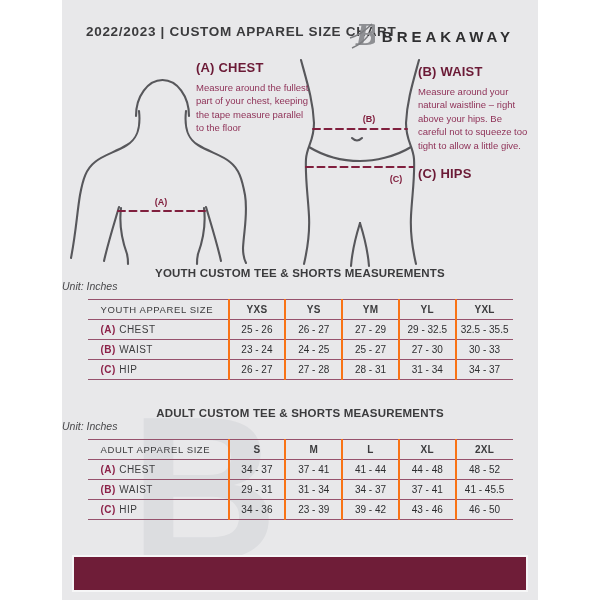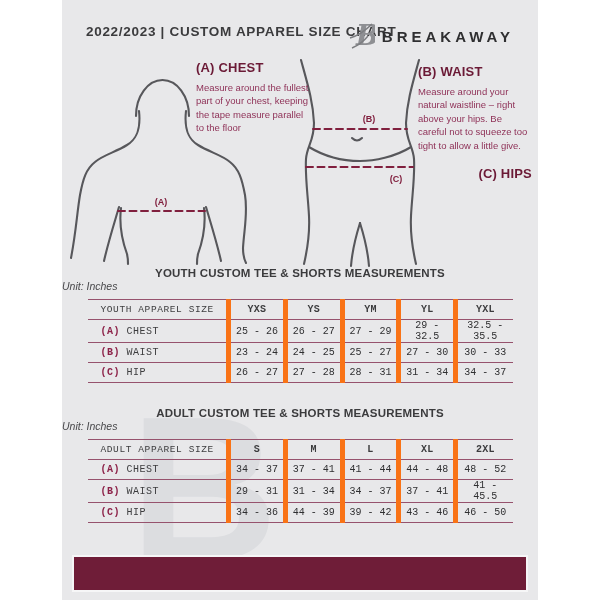--- a/index.html
+++ b/index.html
@@ -14,45 +14,45 @@
   .brand { position:absolute; top:21px; right:24px; display:flex; align-items:center; gap:7px; }
   .brand-name { font-size:15px; font-weight:bold; letter-spacing:4px; color:#2f2f31; }
   .brand-logo { width:26px; height:30px; }
 
   
   .guide { position:absolute; width:114px; }
   .guide h3 { font-size:13px; font-weight:bold; color:#6b1a36; margin-bottom:6px; letter-spacing:.2px; }
   .guide p  { font-size:9.5px; color:#8f3258; line-height:1.42; }
   .g-chest { left:134px; top:60px; }
   .g-waist { left:356px; top:64px; }
-  .g-hips  { left:356px; top:166px;text-align:right; }
+  .g-hips  { left:356px; top:166px; }
 
   .fig { position:absolute; top:55px; }
   .fig path { fill:none; stroke:#57575b; stroke-width:2.1; stroke-linecap:round; }
   .fig .dash { stroke:#801f3e; stroke-width:2; stroke-dasharray:7 4.5; }
   .fig text { font-family:"Liberation Sans", sans-serif; font-size:9px; font-weight:bold;
               fill:#801f3e; text-anchor:middle; }
   #fig-torso { left:0; }
   #fig-lower { left:213px; }
 
   
   .watermark { position:absolute; left:68px; top:385px; font-size:205px; line-height:1;
                font-weight:bold; color:#dcdde0; z-index:0; user-select:none; }
 
   
   .sect { position:absolute; left:0; right:0; z-index:1; }
   .sect-youth { top:267px; }
   .sect-adult { top:407px; }
   .tbl-title { text-align:center; font-size:11.5px; font-weight:bold; color:#3b3b3d; letter-spacing:.2px; }
   .tbl-unit  { text-align:left; font-size:10.5px; font-style:italic; color:#48484b; margin-top:1px; }
-  table { width:425px; margin:7px auto 0; border-collapse:collapse; table-layout:fixed;font-family:Liberation Mono, monospace; }
+  table { width:425px; margin:7px auto 0; border-collapse:collapse; table-layout:fixed; }
   th, td { height:20px; padding:0 2px; font-size:10px; vertical-align:middle; text-align:center;
            border-top:1px solid #96526d; color:#2f2f31; }
   tbody tr:last-child th, tbody tr:last-child td { border-bottom:1px solid #96526d; }
-  th + th, td + td { border-left:5px solid #f97316; }
+  th + th, td + td { border-left:2px solid #f97316; }
   th:first-child, td:first-child { width:141px; text-align:left; padding-left:13px; }
   thead th { font-weight:bold; letter-spacing:.3px; color:#3c3c3e; }
   thead th:first-child { font-weight:normal; letter-spacing:.6px; font-size:9.5px; }
   td.row-label { letter-spacing:.5px; color:#3c3c3e; }
   td.row-label .key { font-weight:bold; color:#8c2148; }
 
   
   .footer-bar { position:absolute; left:10px; top:555px; width:456px; height:37px;
                 background:#6f1d38; border:2px solid #f6f6f7; z-index:2; }
 </style>
@@ -180,21 +180,21 @@
             <td class="row-label"><span class="key">(B)</span> WAIST</td>
             <td>29 - 31</td>
             <td>31 - 34</td>
             <td>34 - 37</td>
             <td>37 - 41</td>
             <td>41 - 45.5</td>
           </tr>
           <tr>
             <td class="row-label"><span class="key">(C)</span> HIP</td>
             <td>34 - 36</td>
-            <td>44 - 39</td>
+            <td>23 - 39</td>
             <td>39 - 42</td>
             <td>43 - 46</td>
             <td>46 - 50</td>
           </tr>
         </tbody>
       </table>
   </div>
 
   <div class="footer-bar"></div>
 

